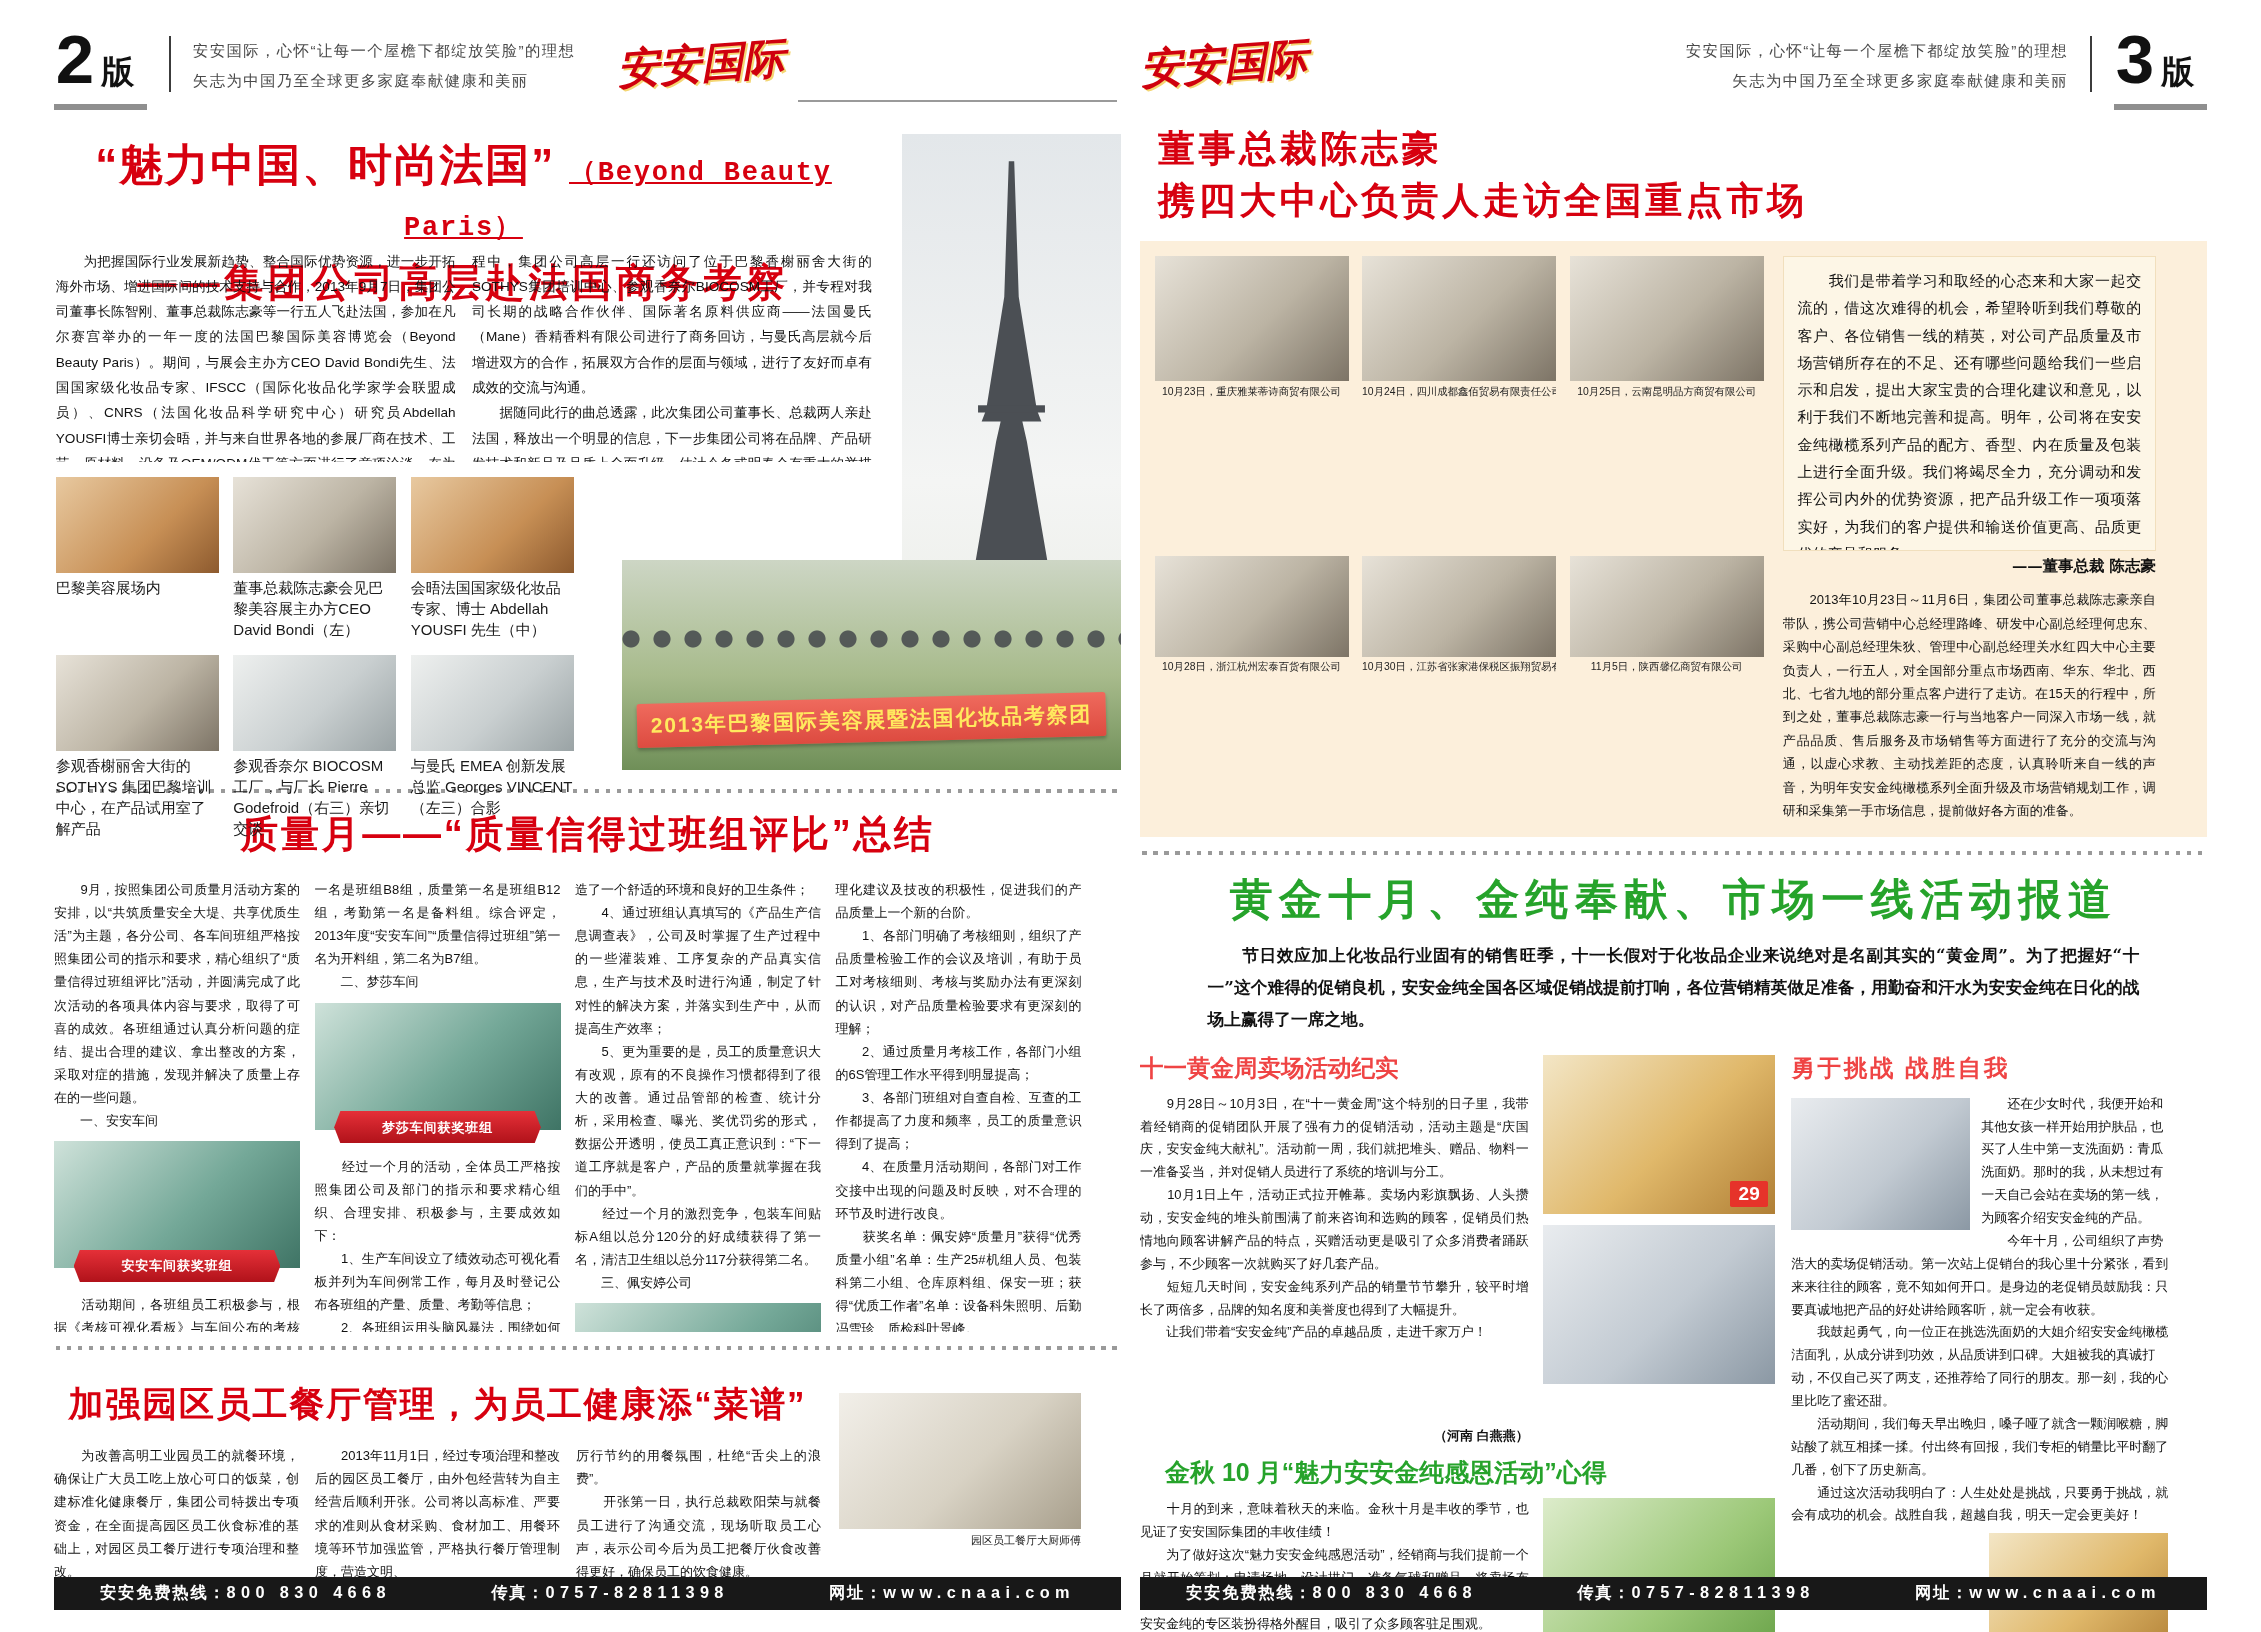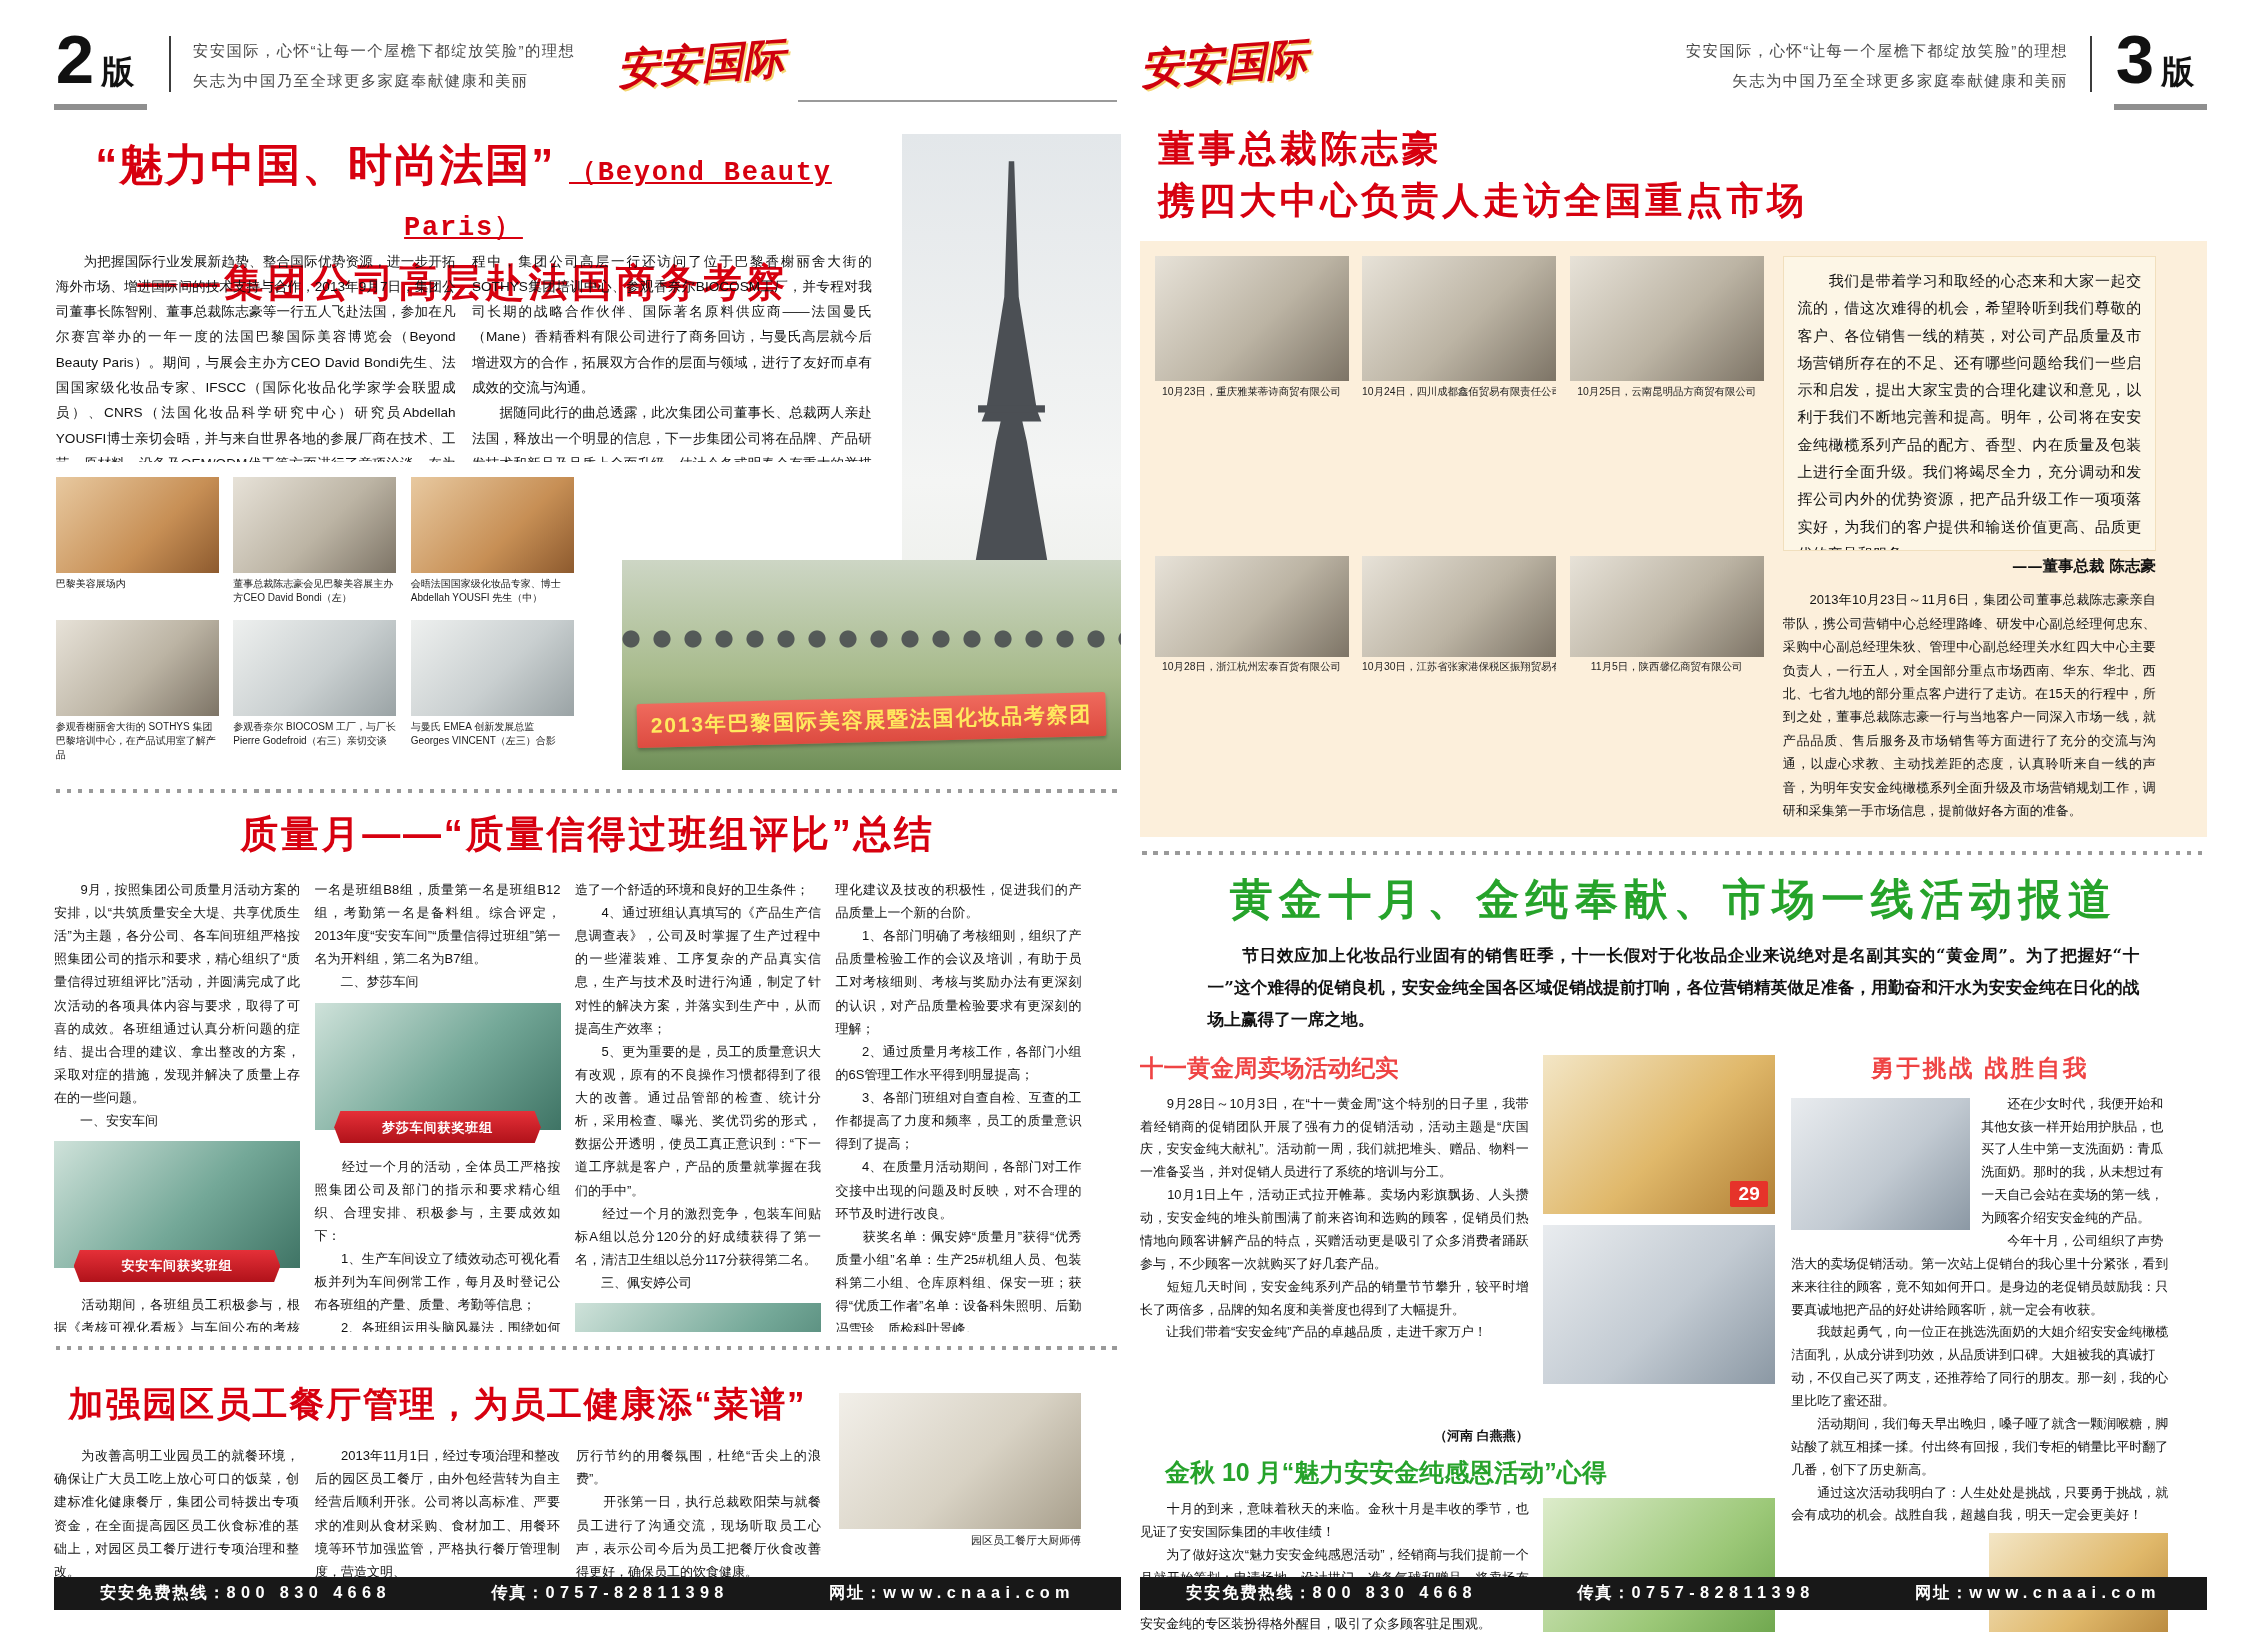--- a/index.html
+++ b/index.html
@@ -41,21 +41,21 @@
   
   .art1{position:relative;height:653px;margin-top:3.6px;}
   .a1title{position:absolute;left:0;top:14.5px;width:819px;text-align:center;color:#d7000f;font-weight:700;}
   .a1t1{font-size:44px;letter-spacing:1.8px;}
   .a1t1 .en{font-size:27px;font-family:"Liberation Mono","DejaVu Sans Mono",monospace;text-decoration:underline;}
   .a1t2{font-size:39px;margin-top:11px;letter-spacing:4.5px;}
   .a1cols{position:absolute;top:127px;left:1.8px;width:816px;display:flex;gap:16.3px;}
   .a1col{width:400px;font-size:13.6px;line-height:1.86;height:213px;overflow:hidden;}
   .a1grid{position:absolute;left:1.8px;top:355px;width:517px;display:grid;grid-template-columns:repeat(3,163px);gap:14.5px 14.5px;}
   .gcell .ph{height:96px;}
-  .gcap{font-size:10px;line-height:1.4;margin-top:4.5px;color:#1a1a1a;}
+  .gcap{font-size:15px;line-height:1.4;margin-top:4.5px;color:#1a1a1a;}
   .towerfig{position:absolute;right:0;top:12.7px;width:219px;height:633px;
             background:linear-gradient(#e3e7ea,#f4f5f4 55%,#e6e9e0);overflow:hidden;}
   .crowdfig{position:absolute;right:0;top:438px;width:499px;height:210px;z-index:2;
             background:linear-gradient(#cdd6c5 0%,#a8bb8c 55%,#6f8f58 100%);}
   .heads{position:absolute;left:0;right:0;top:52px;height:54px;
          background-image:radial-gradient(circle at 9px 27px,#3c3f46 8.1px,transparent 9px);
          background-size:31px 54px;opacity:.8;}
   .banner{position:absolute;left:3%;right:3%;bottom:27px;background:linear-gradient(#ef6a5d,#dd4b40);
           color:#ffe95e;font-weight:700;font-size:21px;text-align:center;padding:8.1px 0;letter-spacing:1.8px;
           transform:rotate(-1.5deg);border-radius:2.7px;box-shadow:0 2.7px 3.6px rgba(0,0,0,.25);}
@@ -117,21 +117,21 @@
   .promo .ph{height:159px;position:relative;}
   .price{position:absolute;right:7.2px;bottom:7.2px;background:#e6332a;color:#fff;font-weight:700;
          font-size:19px;padding:1.8px 8.1px;border-radius:1.8px;}
   .sub3{margin-top:11px;}
   .shead-green{color:#26a32b;font-size:25px;font-weight:700;margin:5.4px 0 9px 25px;}
   .s3row{display:flex;gap:14.5px;}
   .s3txt{width:389px;height:299px;overflow:hidden;}
   .s3figs{width:232px;display:flex;flex-direction:column;gap:11px;}
   .archph{height:188px;}
   .zoneR{width:377px;}
-  .zoneR .shead-red{text-align:center;letter-spacing:2.7px;}
+  .zoneR .shead-red{letter-spacing:2.7px;}
   .s2body{height:698px;overflow:hidden;}
   .flphL{width:179px;height:132px;float:left;margin:5.4px 11px 5.4px 0;}
   .flphR{width:179px;height:132px;float:right;margin:5.4px 0 5.4px 11px;}
 </style>
 </head>
 <body>
 
 <div class="page" id="pageL">
 
   <div class="hdr">

